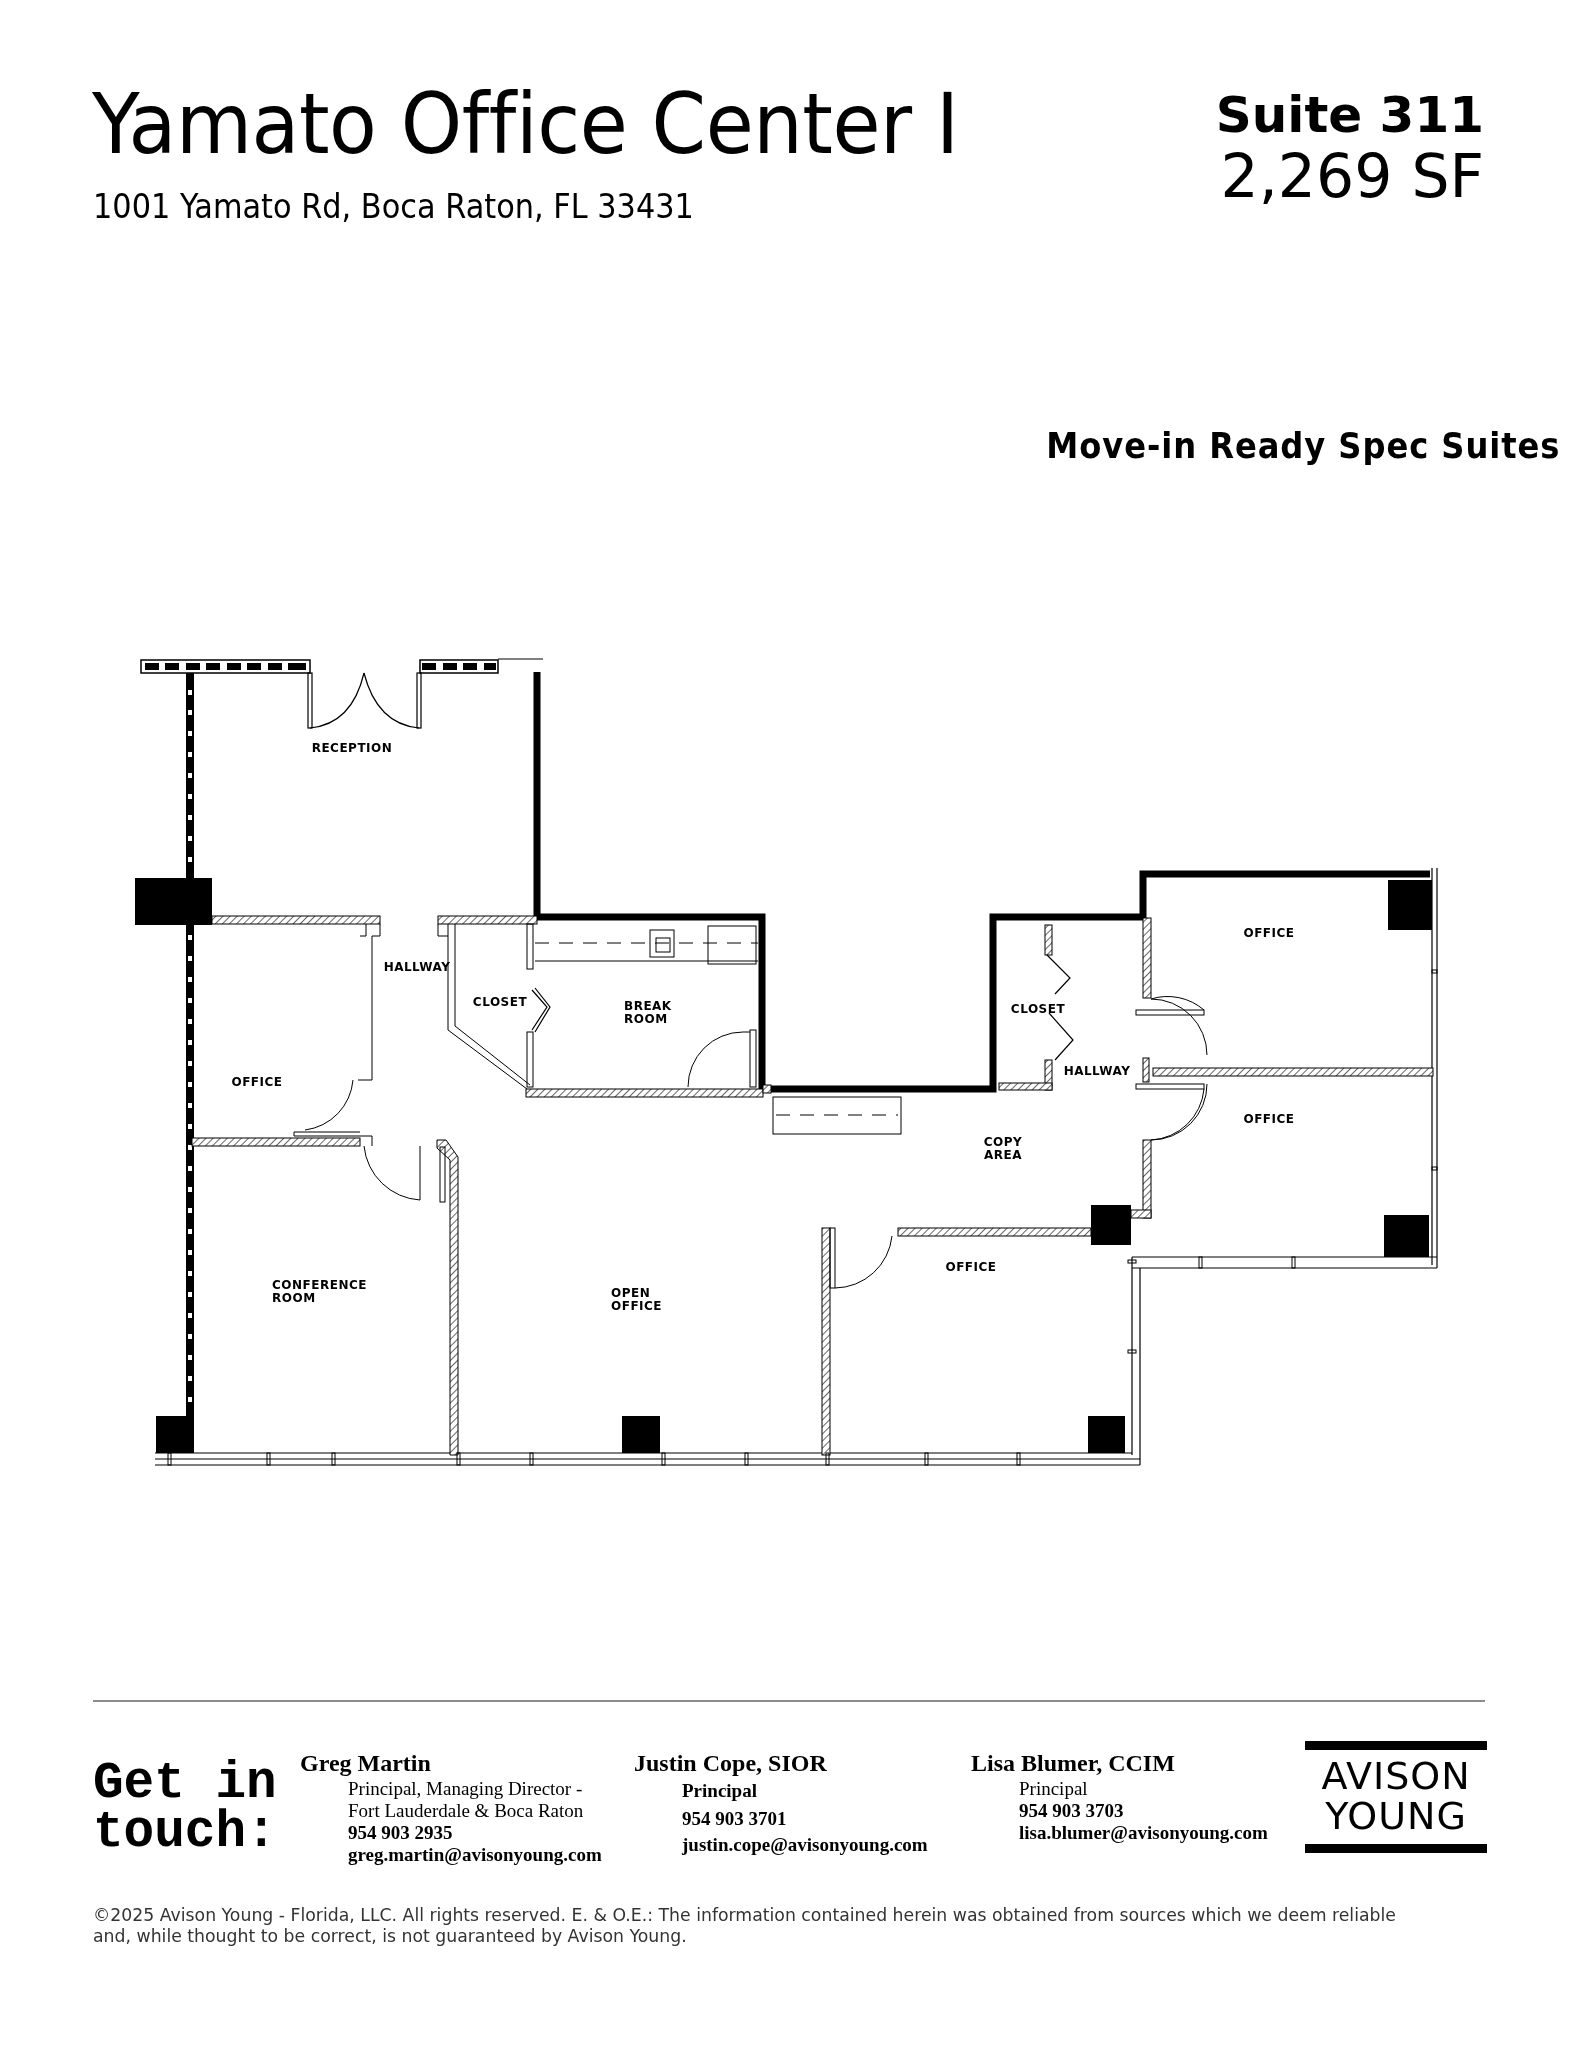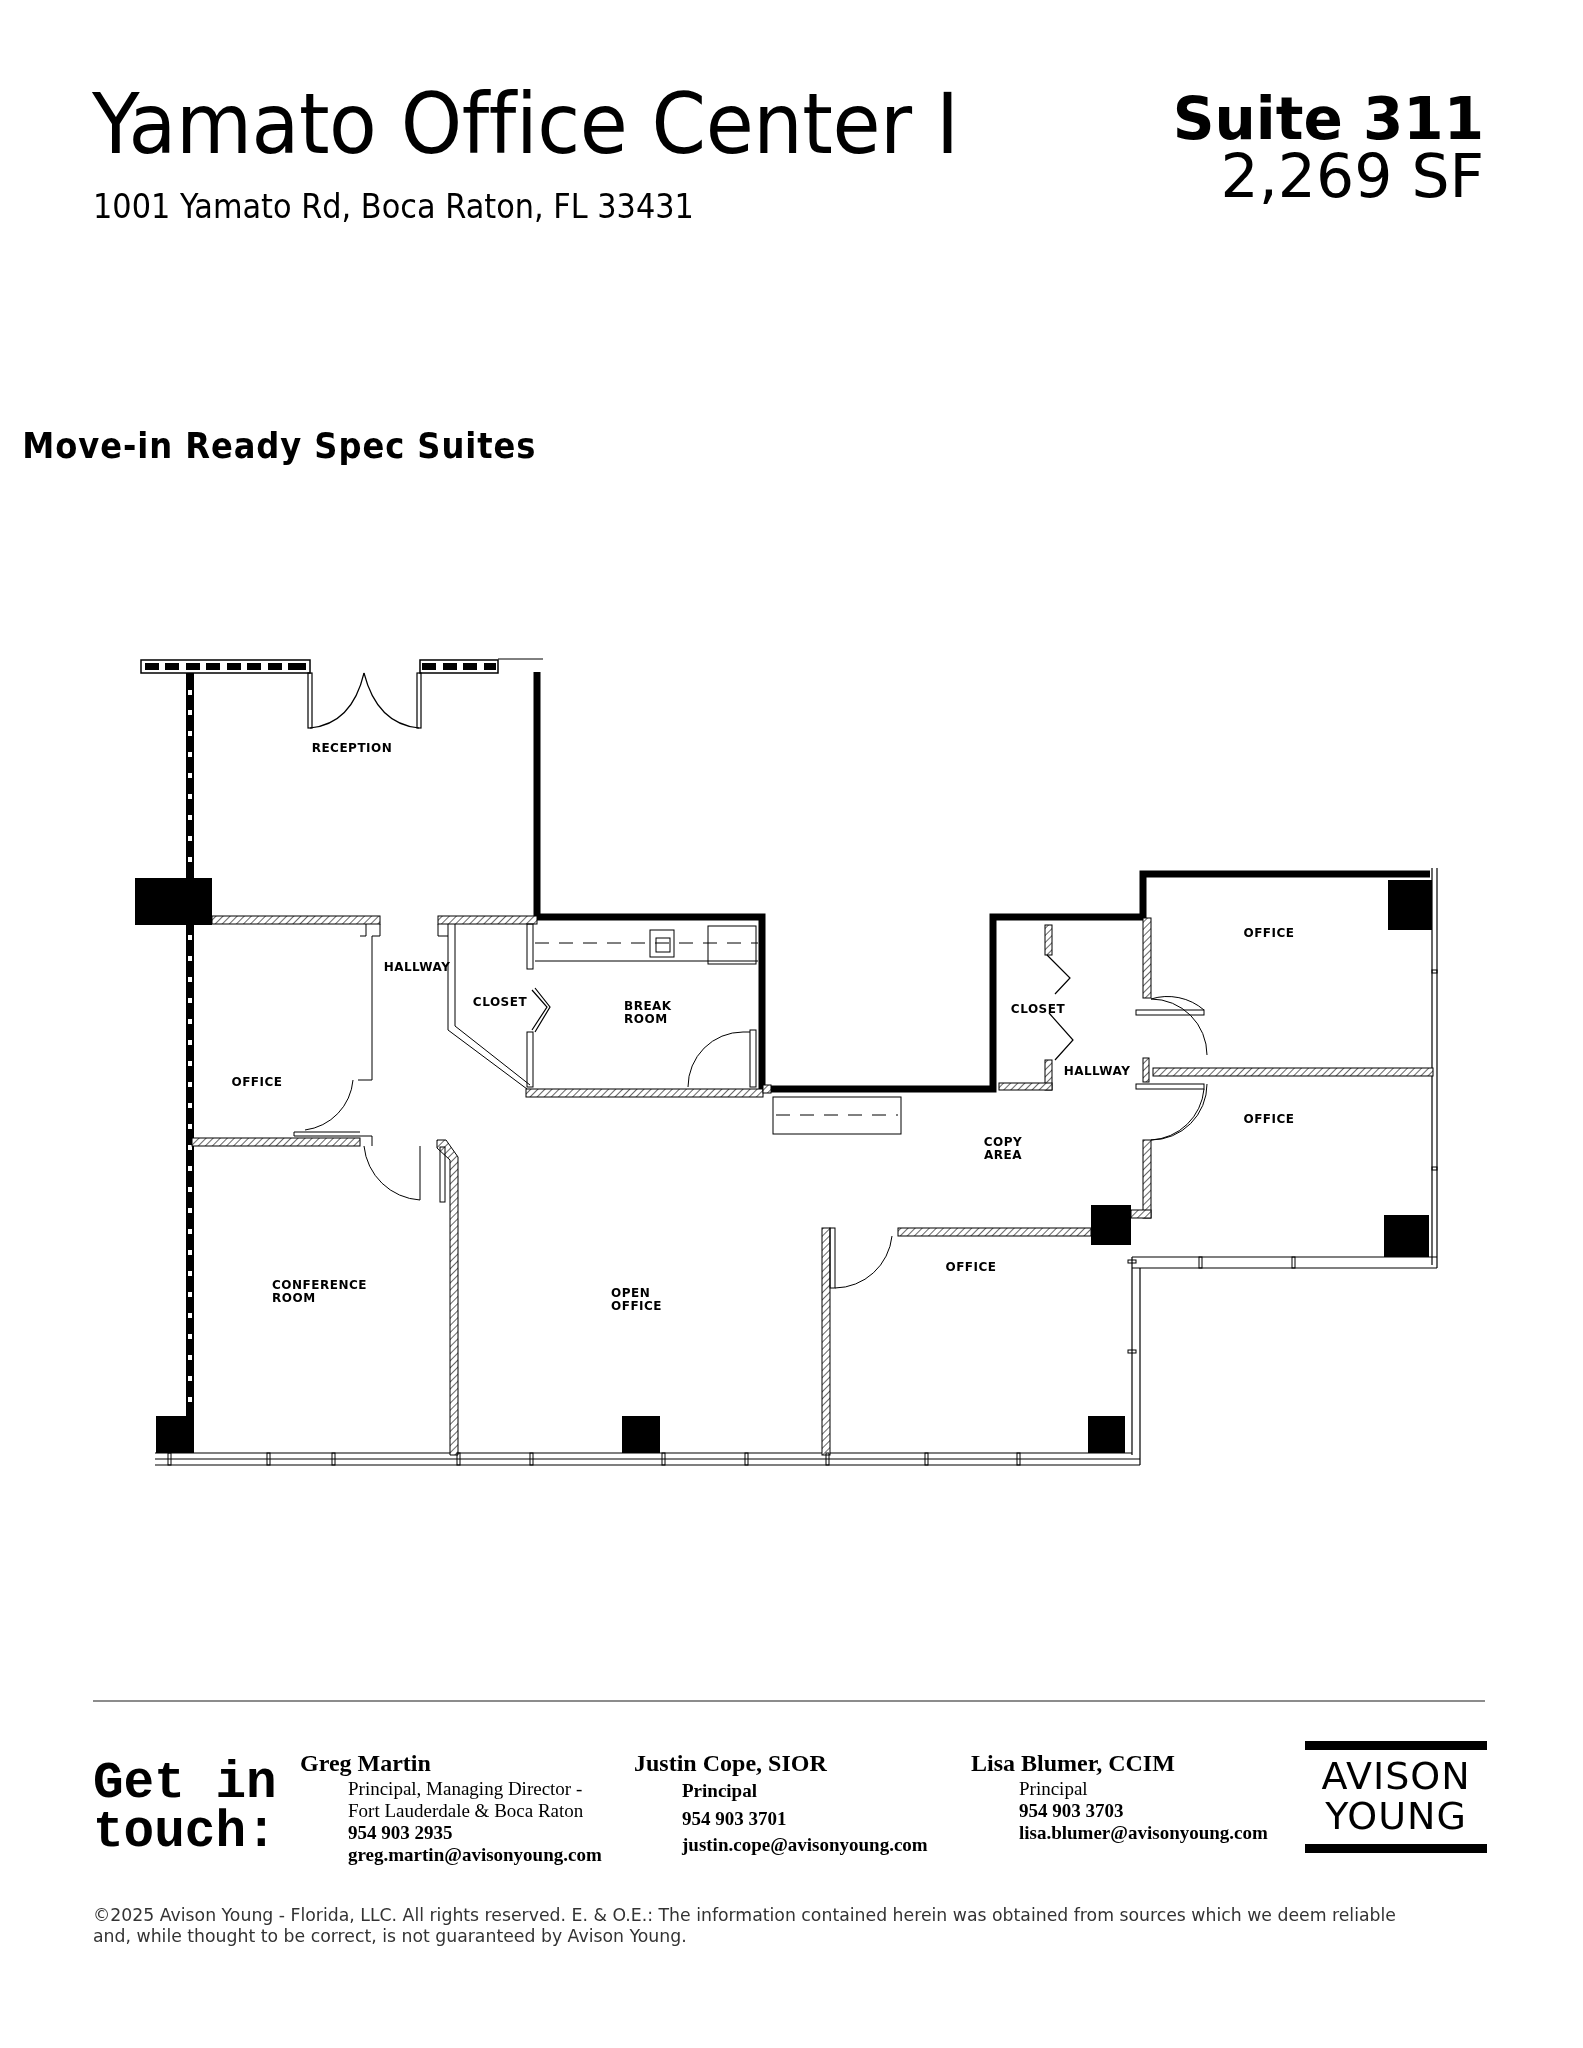--- a/index.html
+++ b/index.html
@@ -1,22 +1,22 @@
 <!DOCTYPE html>
 <html><head>
 <meta charset="utf-8">
 <style>
   html, body { margin:0; padding:0; background:#ffffff; }
   body { width:1583px; height:2048px; position:relative; overflow:hidden; color:#000; font-family:"DejaVu Sans", sans-serif; }
   .abs { position:absolute; }
   #title { left:92px; top:82px; font-size:84px; line-height:1; font-weight:400; letter-spacing:-0.5px; white-space:nowrap; font-family:"DejaVu Sans", sans-serif; transform:scaleX(0.93); transform-origin:left top; }
   #address { left:93px; top:190px; font-size:33px; line-height:1; white-space:nowrap; transform:scaleX(0.92); transform-origin:left top; }
-  #suite { right:99px; top:90px; font-size:58px; font-weight:700; line-height:1; white-space:nowrap; text-align:right; }
+  #suite { right:99px; top:90px; font-size:50px; font-weight:700; line-height:1; white-space:nowrap; text-align:right; }
   #area { right:99px; top:146px; font-size:60px; font-weight:400; line-height:1; white-space:nowrap; text-align:right; }
-  #headline { left:0; width:1583px; top:426px; text-align:left; font-size:35px; font-weight:700; letter-spacing:1px; }
+  #headline { left:0; width:1583px; top:426px; text-align:right; font-size:35px; font-weight:700; letter-spacing:1px; }
   #headline span { display:inline-block; transform:scaleX(0.92); font-weight:600; }
   #plan { left:0; top:0; }
   .room-label { font-family:"DejaVu Sans", sans-serif; font-size:12px; font-weight:700; letter-spacing:0.5px; fill:#000; }
   #rule { left:93px; top:1700px; width:1392px; height:2px; background:#8c8c8c; }
   #git { left:93px; top:1759px; font-family:Liberation Mono, monospace; font-weight:700; font-size:51px; line-height:49px; }
   .contact { position:absolute; top:1748px; font-size:19px; line-height:22px; }
   .contact .name { font-family:Liberation Serif, serif; font-weight:700; font-size:24px; line-height:30px; white-space:nowrap; }
   .contact .line { white-space:nowrap; font-family:Liberation Serif, serif;margin-left:48px; }
   .contact .b { font-weight:700; }
   #c1 { left:300px; }

